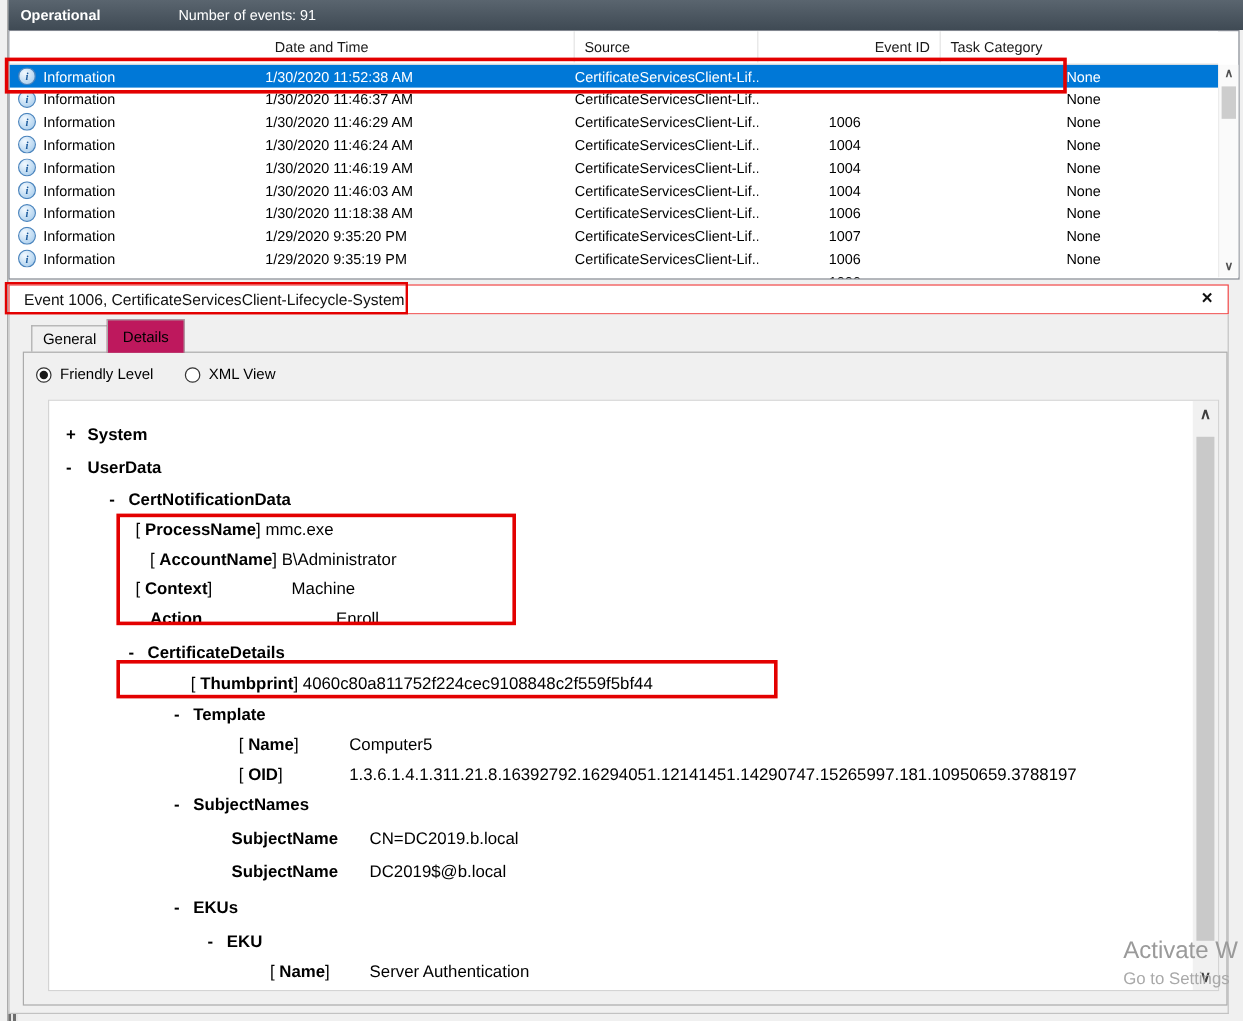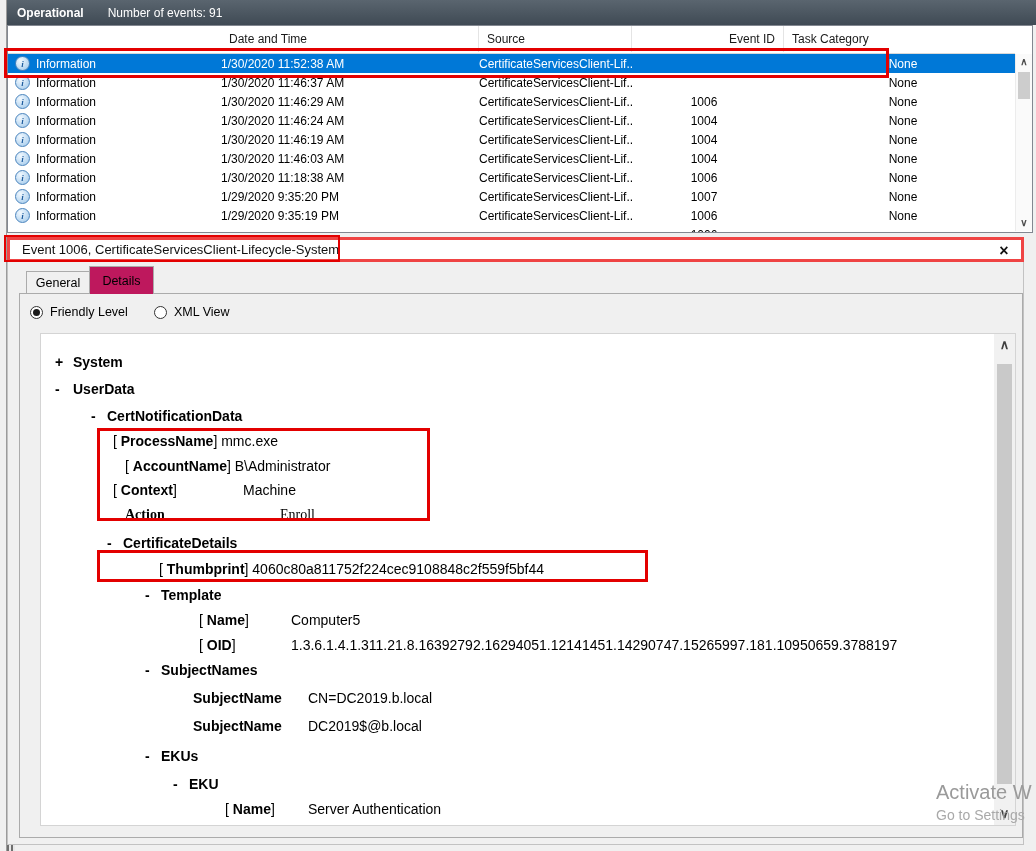--- a/index.html
+++ b/index.html
@@ -8,21 +8,21 @@
     background:#f0f0f0;
     font-family:"Liberation Sans", sans-serif;
     -webkit-font-smoothing:antialiased;
   }
   
   .left-strip{position:absolute;left:0;top:0;width:7px;height:851px;background:#f0f0f0;border-right:1px solid #9b9b9b;box-sizing:border-box;}
   .bl-bit{position:absolute;left:7px;top:842px;width:8px;height:9px;
     background:repeating-linear-gradient(90deg,#6e6e6e 0 2px,#e8e8e8 2px 4px);}
   
   .topbar{position:absolute;left:7px;top:0;width:1029px;height:25px;
-    background:linear-gradient(#5a656f,#3f4a54);color:#fff;display:flex;align-items:center;}
+    background:linear-gradient(#5a656f,#3f4a54);color:#fff;display:flex;align-items:center;gap:41px;}
   .topbar .t{font-weight:bold;font-size:12px;margin-left:10px;}
   .topbar .s{font-size:12px;margin-left:24px;}
   
   .table-panel{position:absolute;left:7px;top:25px;width:1026px;height:208px;
     background:#fff;border:1px solid #828790;box-sizing:border-box;}
   .thead{position:absolute;top:0;left:0;right:17px;height:27px;background:#fff;border-bottom:1px solid #d9d9d9;}
   .th{position:absolute;top:0;height:26px;font-size:12px;color:#1a1a1a;display:flex;align-items:center;
       box-sizing:border-box;border-right:1px solid #e4e4e4;padding-left:8px;white-space:nowrap;overflow:hidden;}
   .th0{left:0;width:213px;padding-left:14px;}
   .th1{left:213px;width:258px;}
@@ -44,21 +44,21 @@
   .cell-task{flex:1;padding-left:7px;overflow:hidden;text-align:center;}
   
   .vscroll{position:absolute;right:0;top:28px;bottom:1px;width:16px;background:#fafafa;border-left:1px solid #ececec;}
   .chev{position:absolute;left:0;width:100%;text-align:center;color:#4f4f4f;font-size:10px;font-weight:bold;line-height:16px;height:16px;cursor:default;}
   .chev.up{top:0;}
   .chev.dn{bottom:0;}
   .thumb{position:absolute;left:2px;right:2px;background:#cdcdcd;}
   .table-thumb{top:18px;height:27px;}
   
   .event-bar{position:absolute;left:7px;top:237px;width:1017px;height:25px;background:#ffffff;
-    border:3px solid #ef4444;box-sizing:border-box;display:flex;align-items:center;}
+    border:1px solid #ef4444;box-sizing:border-box;display:flex;align-items:center;}
   .event-bar .title{font-size:13px;color:#111;margin-left:12px;}
   .event-close{position:absolute;right:7px;top:1px;width:20px;height:20px;display:flex;align-items:center;justify-content:center;
     font-size:16px;font-weight:bold;color:#111;cursor:default;}
   
   .detail-body{position:absolute;left:7px;top:262px;width:1017px;height:583px;background:#f0f0f0;
     border:1px solid #c2c2c2;border-top:none;box-sizing:border-box;}
   .tab{position:absolute;font-size:12.5px;display:flex;align-items:center;justify-content:center;box-sizing:border-box;cursor:default;}
   .tab.general{left:18px;top:9px;width:64px;height:23px;background:#f0f0f0;border:1px solid #ababab;border-bottom:none;z-index:1;}
   .tab.details{left:81px;top:4px;width:65px;height:28px;background:#be185d;border:1px solid #ababab;border-bottom:none;z-index:3;}
   .tab-page{position:absolute;left:11px;top:31px;width:1004px;height:545px;border:1px solid #ababab;background:#f0f0f0;box-sizing:border-box;z-index:2;}
@@ -240,21 +240,21 @@
           <div class="trow" style="top: 99px;">
             <span class="lbl" style="left: 72px;">[ <b>ProcessName</b>] mmc.exe</span>
           </div>
           <div class="trow" style="top: 124px;">
             <span class="lbl" style="left: 84px;">[ <b>AccountName</b>] B\Administrator</span>
           </div>
           <div class="trow" style="top: 148px;">
             <span class="lbl" style="left: 72px;">[ <b>Context</b>]</span>
             <span class="val" style="left: 202px;">Machine</span>
           </div>
-          <div class="trow" style="top: 173px; font-family: Liberation Serif, serif;">
+          <div class="trow" style="top: 173px;">
             <span class="lbl" style="left: 84px;"><b>Action</b></span>
             <span class="val" style="left: 239px;">Enroll</span>
           </div>
           <div class="trow" style="top: 201px;">
             <span class="sgn" style="left: 66px;">-</span>
             <span class="lbl" style="left: 82px;"><b>CertificateDetails</b></span>
           </div>
           <div class="trow" style="top: 227px; margin-left: 30px;">
             <span class="lbl" style="left: 88px;">[ <b>Thumbprint</b>] 4060c80a811752f224cec9108848c2f559f5bf44</span>
           </div>

